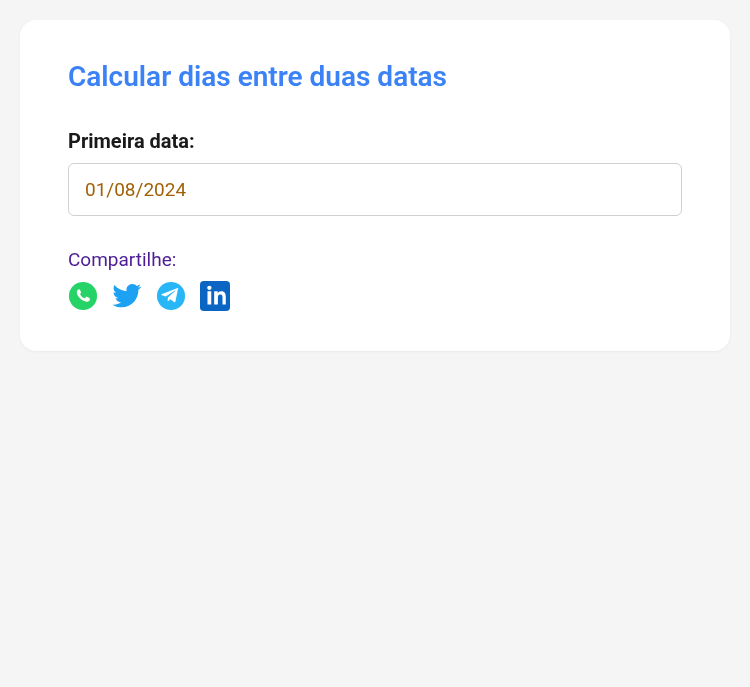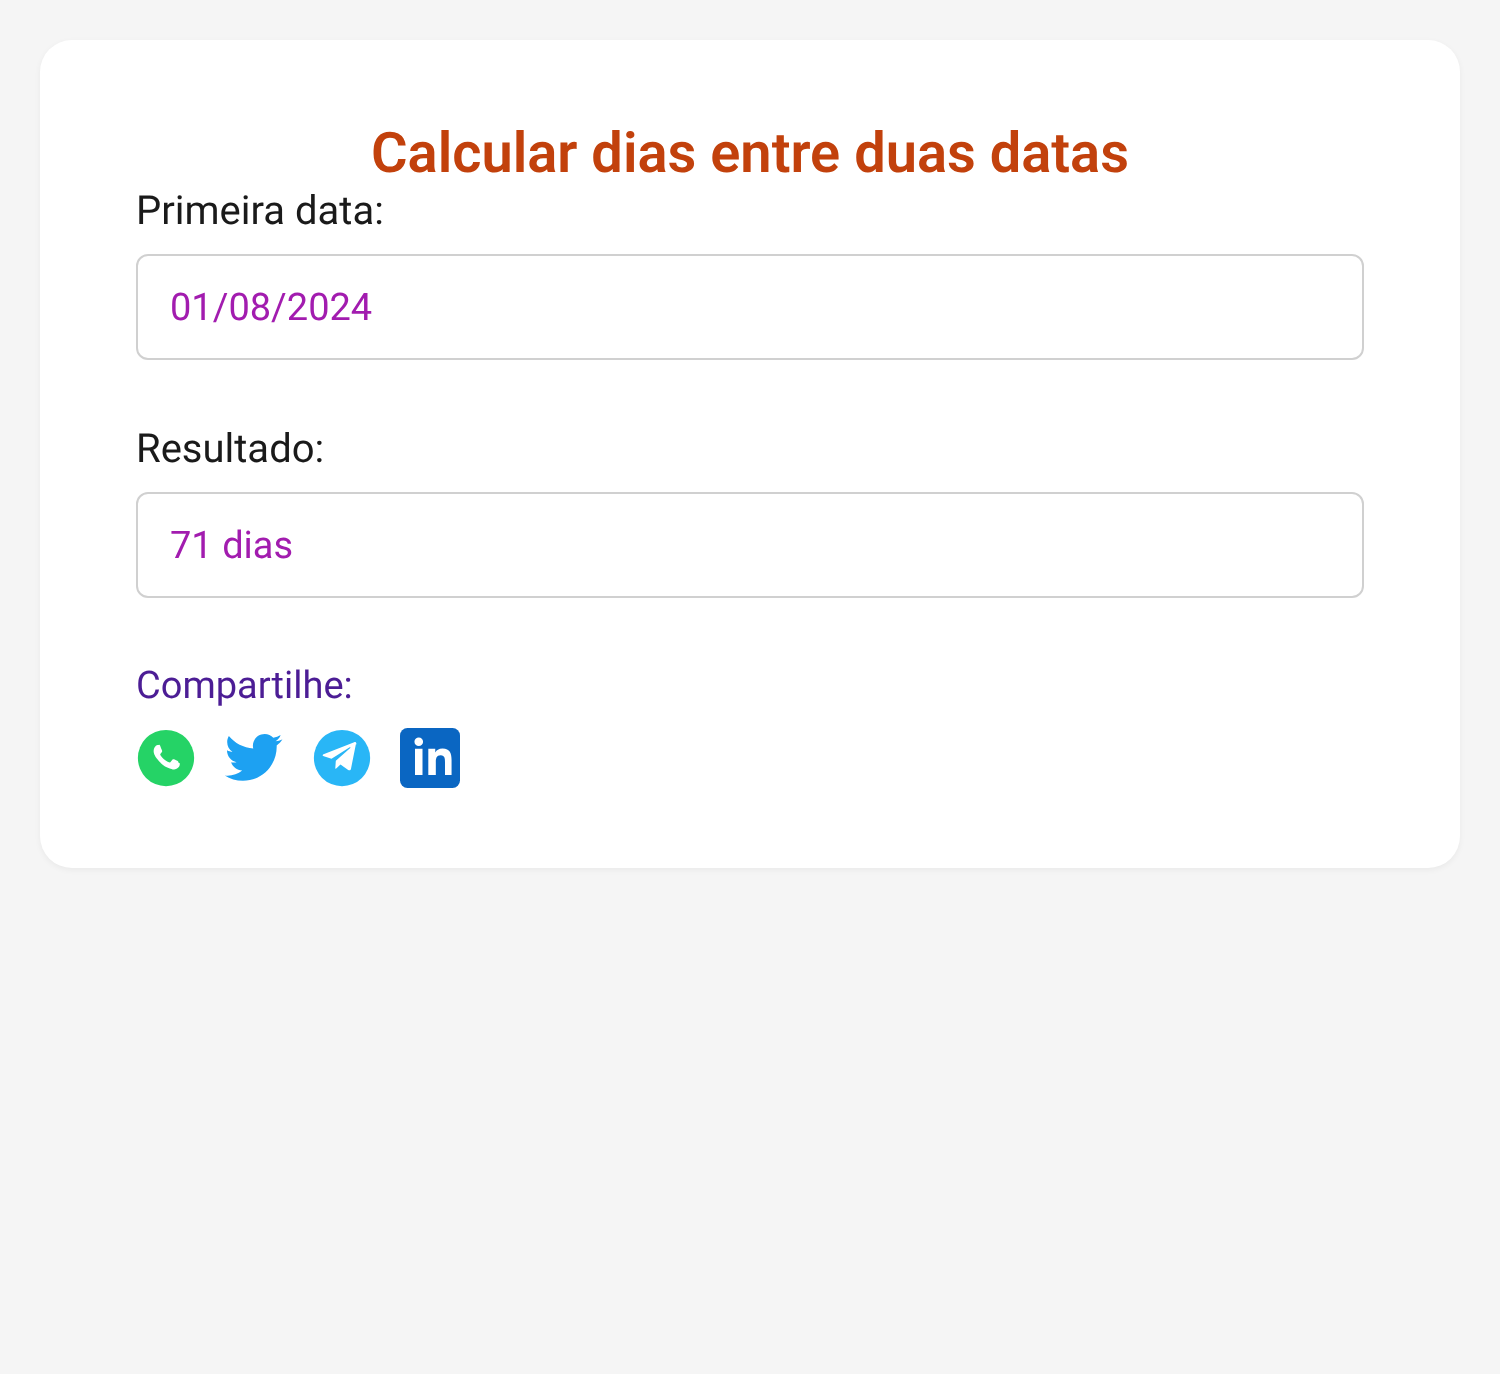--- a/index.html
+++ b/index.html
@@ -16,40 +16,40 @@
     }
     .card {
       background-color: #ffffff;
       border-radius: 16px;
       padding: 40px 48px;
       box-shadow: 0 1px 3px rgba(0,0,0,0.05);
     }
     .title {
       font-size: 28px;
       font-weight: 600;
-      color: #c2410c;
-      text-align: center;
+      color: #3b82f6;
+      margin-bottom: 36px;
     }
     .field-group {
       margin-bottom: 32px;
     }
     .field-label {
       display: block;
       font-size: 20px;
       color: #1a1a1a;
       margin-bottom: 10px;
-      font-weight: 400;
+      font-weight: 700;
     }
     .field-input {
       width: 100%;
       padding: 14px 16px;
       font-size: 19px;
       border: 1px solid #d0d0d0;
       border-radius: 6px;
-      color: #a21caf;
+      color: #a16207;
       font-family: inherit;
       background-color: #ffffff;
     }
     .share-section {
       margin-top: 8px;
     }
     .share-label {
       font-size: 19px;
       color: #4c1d95;
       margin-bottom: 10px;
@@ -77,24 +77,20 @@
 
 <div class="card">
   <h1 class="title">Calcular dias entre duas datas</h1>
 
   <div class="field-group">
     <label class="field-label">Primeira data:</label>
     <input type="text" class="field-input" value="01/08/2024" style="">
   </div>
 
 
-  <div class="field-group">
-    <label class="field-label">Resultado:</label>
-    <input type="text" class="field-input" value="71 dias" style="">
-  </div>
 
   <div class="share-section">
     <div class="share-label">Compartilhe:</div>
     <div class="share-icons">
       <div class="share-icon">
         <svg viewBox="0 0 32 32">
           <circle cx="16" cy="16" r="15" fill="#25D366"></circle>
           <path fill="#fff" d="M22.5 17.8c-.3-.2-2-1-2.3-1.1-.3-.1-.5-.2-.8.2-.2.3-.9 1.1-1.1 1.3-.2.2-.4.2-.7.1-.3-.2-1.4-.5-2.7-1.6-1-.9-1.7-2-1.9-2.3-.2-.3 0-.5.1-.7.2-.2.3-.4.5-.6.2-.2.2-.3.3-.5.1-.2 0-.4 0-.6-.1-.2-.8-1.8-1-2.5-.3-.6-.5-.5-.8-.5h-.6c-.2 0-.6.1-.9.4-.3.3-1.2 1.2-1.2 2.9 0 1.7 1.2 3.3 1.4 3.6.2.2 2.4 3.7 5.9 5.2 3.5 1.5 3.5 1 4.1.9.6 0 2-.8 2.3-1.6.3-.8.3-1.4.2-1.6-.1-.1-.3-.2-.6-.3z"></path>
         </svg>
       </div>

